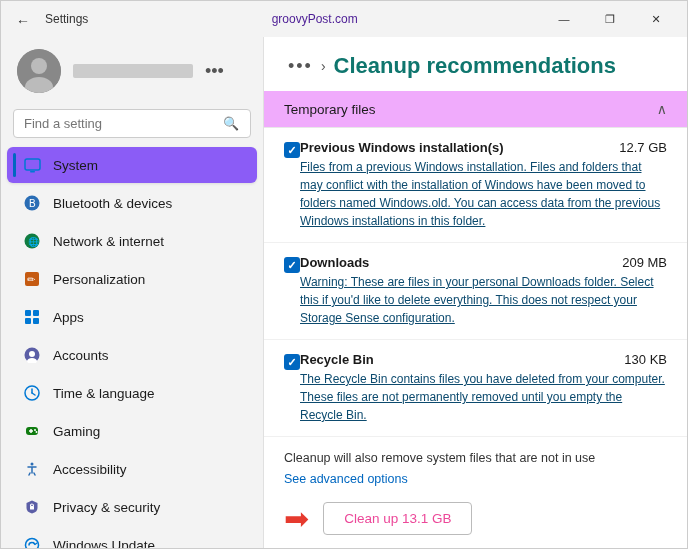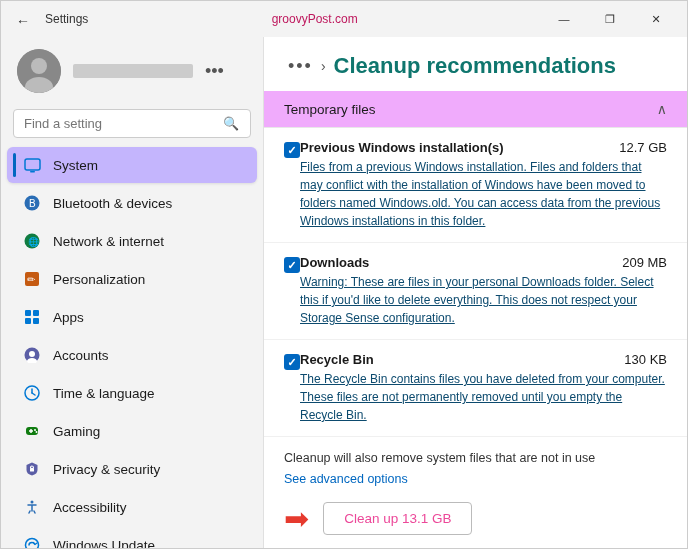--- a/index.html
+++ b/index.html
@@ -53,21 +53,21 @@
     .titlebar-title {
       font-size: 12px;
       color: #333;
       font-weight: 400;
     }
 
     .titlebar-url {
       flex: 1;
       text-align: center;
       font-size: 12px;
-      color: #be185d;
+      color: #4c1d95;
     }
 
     .titlebar-controls {
       display: flex;
       gap: 0;
       margin-left: auto;
     }
 
     .titlebar-btn {
       width: 46px;
@@ -167,21 +167,21 @@
       align-items: center;
       gap: 12px;
       padding: 9px 16px;
       cursor: pointer;
       font-size: 13.5px;
       color: #1a1a1a;
       border-radius: 6px;
       margin: 1px 6px;
     }
     .nav-item.active {
-      background: #c4b5fd;
+      background: #8b5cf6;
       box-shadow: 0 1px 3px rgba(0,0,0,0.1);
       align-items: center;
     }
     .nav-item.active::before {
       content: '';
       position: absolute;
       left: 6px;
       width: 3px;
       height: 24px;
       background: #0067c0;
@@ -477,36 +477,36 @@
               <circle cx="11" cy="7" r="1" fill="white"></circle>
               <circle cx="12.5" cy="9" r="1" fill="white"></circle>
             </svg>
         </span>
         <span>Gaming</span>
       </div>
 
       <div class="nav-item">
         <span class="nav-icon">
           <svg width="16" height="16" viewBox="0 0 16 16">
+              <circle cx="8" cy="3" r="1.5" fill="#2a6db5"></circle>
+              <path d="M4 6h8M8 6v6M6 12l-1 2M10 12l1 2" stroke="#2a6db5" stroke-width="1.5" stroke-linecap="round" fill="none"></path>
+            </svg>
+        </span>
+        <span>Accessibility</span>
+      </div>
+
+      <div class="nav-item">
+        <span class="nav-icon">
+          <svg width="16" height="16" viewBox="0 0 16 16">
               <path d="M8 1.5 L13.5 4 L13.5 9 Q13.5 13 8 14.5 Q2.5 13 2.5 9 L2.5 4 Z" fill="#5b5ea6"></path>
               <rect x="6" y="7" width="4" height="3.5" rx="0.5" fill="white"></rect>
               <path d="M6.5 7 Q6.5 5 8 5 Q9.5 5 9.5 7" stroke="white" stroke-width="1.2" fill="none"></path>
             </svg>
         </span>
         <span>Privacy &amp; security</span>
-      </div>
-
-      <div class="nav-item">
-        <span class="nav-icon">
-          <svg width="16" height="16" viewBox="0 0 16 16">
-              <circle cx="8" cy="3" r="1.5" fill="#2a6db5"></circle>
-              <path d="M4 6h8M8 6v6M6 12l-1 2M10 12l1 2" stroke="#2a6db5" stroke-width="1.5" stroke-linecap="round" fill="none"></path>
-            </svg>
-        </span>
-        <span>Accessibility</span>
       </div>
 
       <div class="nav-item">
         <span class="nav-icon">
           <svg width="16" height="16" viewBox="0 0 16 16">
               <circle cx="8" cy="8" r="6.5" stroke="#0078d4" stroke-width="1.5" fill="none"></circle>
               <path d="M5 8 Q5 5.5 8 5.5 Q10 5.5 10.5 7" stroke="#0078d4" stroke-width="1.5" fill="none" stroke-linecap="round"></path>
               <path d="M9.5 5.5 L11 7.5 L13 6" stroke="#0078d4" stroke-width="1.2" fill="none" stroke-linecap="round" stroke-linejoin="round"></path>
             </svg>
         </span>

